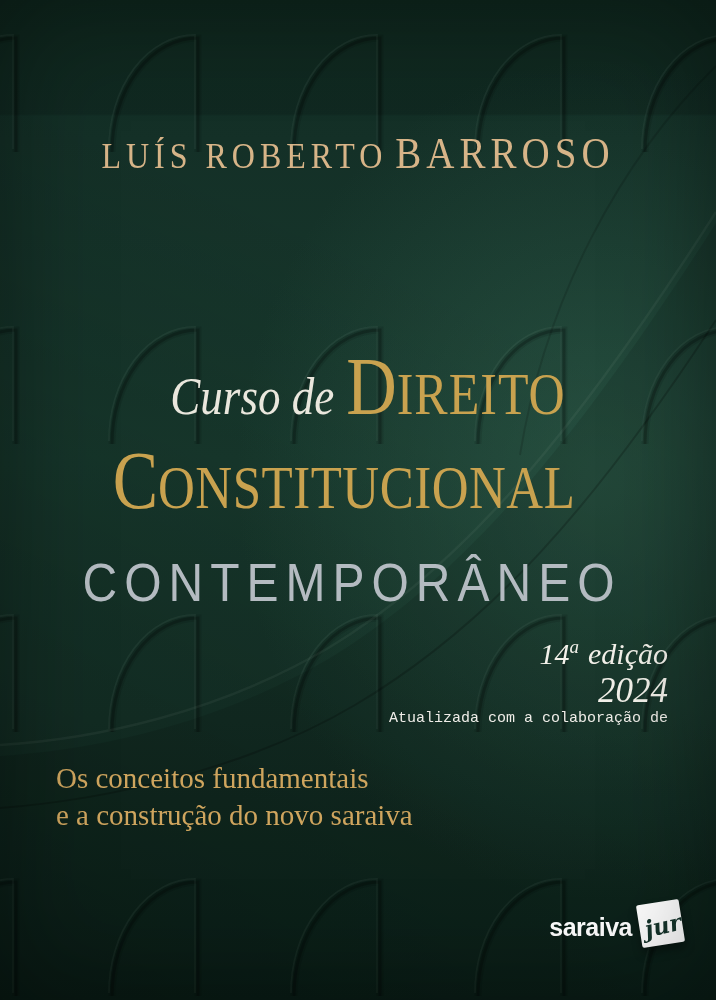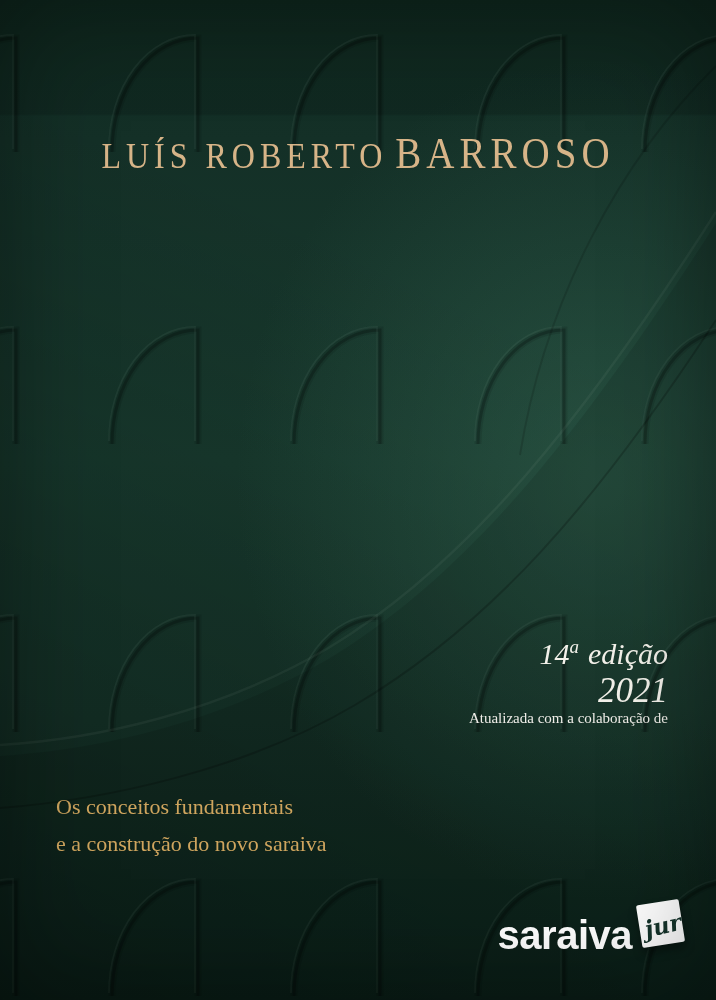--- a/index.html
+++ b/index.html
@@ -56,34 +56,34 @@
     color:#f3f1ea;font-style:italic;line-height:34px;
   }
   .edition .ed-line{font-size:30px;}
   .edition sup{font-size:19px;}
   .edition .word{margin-left:9px;}
   .edition .year{font-size:35px;margin-top:3px;}
 
   
   .credits{
     position:absolute;top:707px;right:48px;text-align:right;
-    color:#efede8;font-size:15px;line-height:23px;letter-spacing:0px;
+    color:#efede8;font-size:15px;line-height:23px;letter-spacing:0px;font-family:Liberation Mono, monospace;
   }
 
   
   .subtitle{
-    position:absolute;top:788px;left:56px;
-    color:#cfa55e;font-size:22px;line-height:37px;
+    position:absolute;top:760px;left:56px;
+    color:#cfa55e;font-size:29px;line-height:37px;
   }
 
   
   .logo{position:absolute;top:902px;right:34px;display:flex;align-items:flex-start;}
   .wordmark{
     font-family:"Liberation Sans",sans-serif;font-weight:700;
-    font-size:40px;color:#ffffff;letter-spacing:-0.5px;margin-top:11px;
+    font-size:25px;color:#ffffff;letter-spacing:-0.5px;margin-top:11px;
   }
   .jur-box{
     width:43px;height:43px;background:#ffffff;border-radius:2px;
     margin-left:7px;transform:rotate(-9deg);
     display:flex;align-items:center;justify-content:center;
     box-shadow:0 6px 10px rgba(0,0,0,0.35);
   }
   .jur{
     font-family:"DejaVu Serif",serif;font-style:italic;font-weight:700;
     font-size:23px;color:#14332a;transform:translate(2px,2px) rotate(-4deg);
@@ -128,26 +128,35 @@
     <path d="M716,66 C620,160 545,300 520,455" fill="none" stroke="rgba(0,0,0,0.14)" stroke-width="2"></path>
     <path d="M716,212 C585,417 470,562 330,647 C218,713 96,739 0,745" fill="none" stroke="rgba(210,240,225,0.055)" stroke-width="2.5"></path>
     <path d="M716,223 C585,428 470,573 330,658 C218,724 96,750 0,756 L0,1000 L716,1000 Z" fill="rgba(0,0,0,0.10)"></path>
     <path d="M716,320 C595,505 490,625 355,705 C245,770 105,800 0,808" fill="none" stroke="rgba(0,0,0,0.20)" stroke-width="2"></path>
   </svg>
 
   <div class="author">
     <span class="first">LUÍS ROBERTO</span><span class="last">BARROSO</span>
   </div>
 
+  <div class="title">
+    <div class="t-line l1">
+      <span class="prefix">Curso de</span><span class="initial">D</span><span class="rest">IREITO</span>
+    </div>
+    <div class="t-line l2">
+      <span class="initial">C</span><span class="rest">ONSTITUCIONAL</span>
+    </div>
+    <div class="t-line l3">CONTEMPORÂNEO</div>
+  </div>
 
   <div class="edition">
     <div class="ed-line">
       <span>14</span><sup>a</sup><span class="word">edição</span>
     </div>
-    <div class="year">2021</div>
+    <div class="year">2024</div>
   </div>
 
   <div class="credits">
     <div>Atualizada com a colaboração de</div>
   </div>
 
   <div class="subtitle">
     <div>Os conceitos fundamentais</div>
     <div>e a construção do novo saraiva</div>
   </div>

